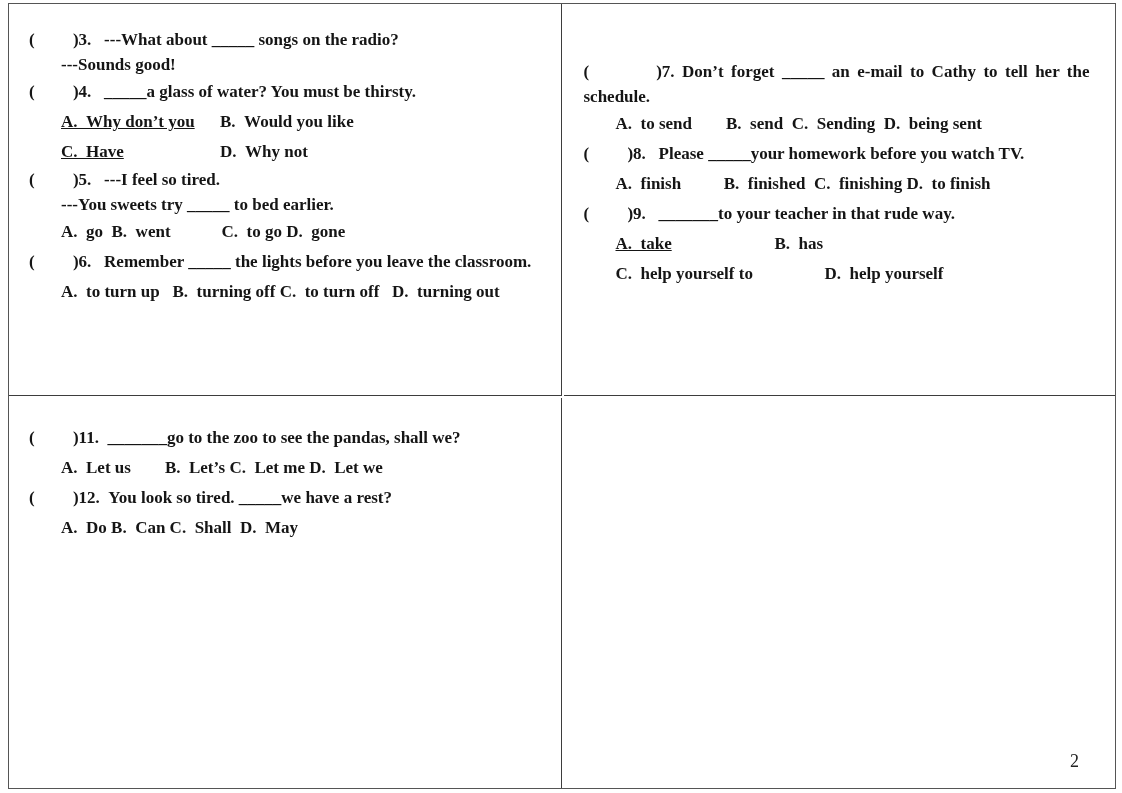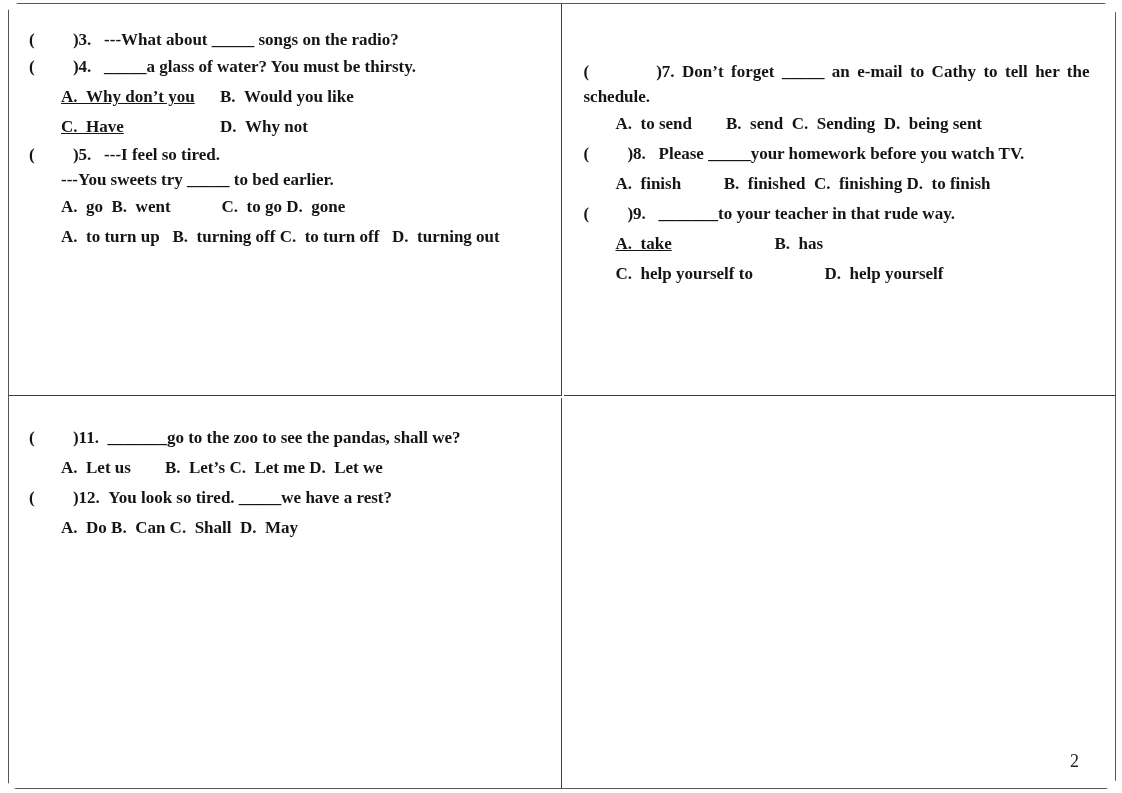--- a/index.html
+++ b/index.html
@@ -10,21 +10,20 @@
   .page {
     position: relative;
     width: 1122px;
     height: 793px;
     background: #ffffff;
     font-family: "Liberation Serif", "DejaVu Serif", serif;
     font-weight: bold;
     font-size: 17px;
     color: #151515;
     overflow: hidden;
-    border-radius: 31px;
   }
   .sheet {
     position: absolute;
     left: 8px;
     top: 3px;
     width: 1106px;
     height: 784px;
     border: 1.5px solid #555555;
     box-sizing: content-box;
   }
@@ -92,33 +91,35 @@
   }
 </style>
 </head>
 <body>
 
 <div class="page">
   <div class="sheet">
 
     <div class="cell cell-tl">
       <div class="line h25">(&nbsp;&nbsp;&nbsp;&nbsp;&nbsp;&nbsp;&nbsp;&nbsp;&nbsp;)3.&nbsp;&nbsp;&nbsp;---What about _____ songs on the radio?</div>
+      <div class="line h25 indent">---Sounds good!</div>
 
       <div class="line">(&nbsp;&nbsp;&nbsp;&nbsp;&nbsp;&nbsp;&nbsp;&nbsp;&nbsp;)4.&nbsp;&nbsp;&nbsp;_____a glass of water? You must be thirsty.</div>
       <div class="line indent">
         <span class="col w159">A.&nbsp;&nbsp;Why don’t you</span><span class="col">B.&nbsp;&nbsp;Would you like</span>
       </div>
       <div class="line indent">
         <span class="col w159">C.&nbsp;&nbsp;Have</span><span class="col">D.&nbsp;&nbsp;Why not</span>
       </div>
 
       <div class="line h25">(&nbsp;&nbsp;&nbsp;&nbsp;&nbsp;&nbsp;&nbsp;&nbsp;&nbsp;)5.&nbsp;&nbsp;&nbsp;---I feel so tired.</div>
       <div class="line h25 indent">---You sweets try _____ to bed earlier.</div>
       <div class="line indent">A.&nbsp;&nbsp;go&nbsp;&nbsp;B.&nbsp;&nbsp;went&nbsp;&nbsp;&nbsp;&nbsp;&nbsp;&nbsp;&nbsp;&nbsp;&nbsp;&nbsp;&nbsp;&nbsp;C.&nbsp;&nbsp;to go D.&nbsp;&nbsp;gone</div>
 
+      <div class="line">(&nbsp;&nbsp;&nbsp;&nbsp;&nbsp;&nbsp;&nbsp;&nbsp;&nbsp;)6.&nbsp;&nbsp;&nbsp;Remember _____ the lights before you leave the classroom.</div>
       <div class="line indent">A.&nbsp;&nbsp;to turn up&nbsp;&nbsp;&nbsp;B.&nbsp;&nbsp;turning off C.&nbsp;&nbsp;to turn off&nbsp;&nbsp;&nbsp;D.&nbsp;&nbsp;turning out</div>
     </div>
 
     <div class="cell cell-tr">
       <div class="line h25 justify">(&nbsp;&nbsp;&nbsp;&nbsp;&nbsp;&nbsp;&nbsp;&nbsp;&nbsp;)7. Don’t forget _____ an e-mail to Cathy to tell her the</div>
       <div class="line h25">schedule.</div>
       <div class="line indent">A.&nbsp;&nbsp;to send&nbsp;&nbsp;&nbsp;&nbsp;&nbsp;&nbsp;&nbsp;&nbsp;B.&nbsp;&nbsp;send&nbsp;&nbsp;C.&nbsp;&nbsp;Sending&nbsp;&nbsp;D.&nbsp;&nbsp;being sent</div>
 
       <div class="line">(&nbsp;&nbsp;&nbsp;&nbsp;&nbsp;&nbsp;&nbsp;&nbsp;&nbsp;)8.&nbsp;&nbsp;&nbsp;Please _____your homework before you watch TV.</div>
       <div class="line indent">A.&nbsp;&nbsp;finish&nbsp;&nbsp;&nbsp;&nbsp;&nbsp;&nbsp;&nbsp;&nbsp;&nbsp;&nbsp;B.&nbsp;&nbsp;finished&nbsp;&nbsp;C.&nbsp;&nbsp;finishing D.&nbsp;&nbsp;to finish</div>

